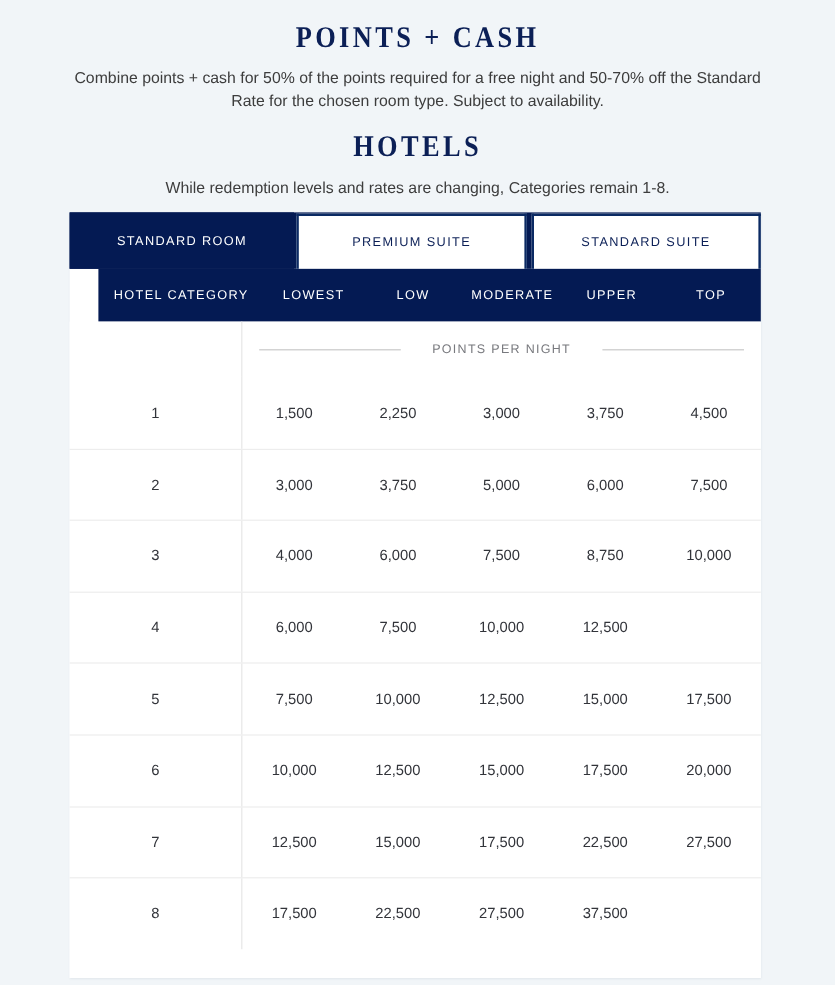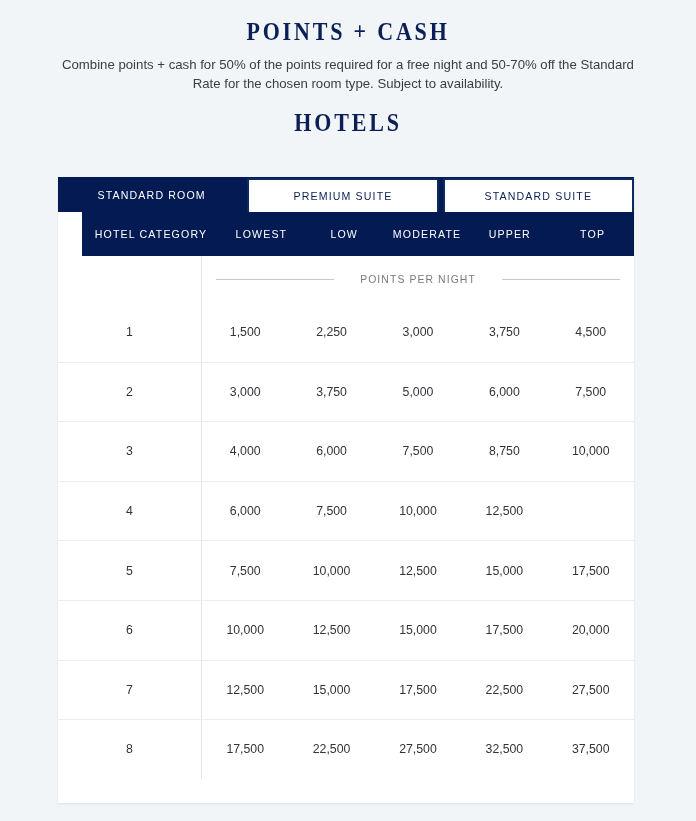--- a/index.html
+++ b/index.html
@@ -49,21 +49,21 @@
     top: 177px;
     width: 576px;
     background: #ffffff;
     box-shadow: 0 1px 2px rgba(40,60,90,0.10);
   }
 
   
   .tabs {
     display: flex;
     background: #041a53;
-    height: 35px;
+    height: 47px;
     padding: 0;
     align-items: stretch;
     justify-content: flex-end;
   }
   .tab {
     flex: 1 1 0;
     display: flex;
     align-items: center;
     justify-content: center;
     font-size: 10.6px;
@@ -157,20 +157,21 @@
 <body>
 
 <div class="page">
 
   <h1 class="section-title" id="title-points-cash">POINTS + CASH</h1>
 
   <p class="section-sub">Combine points + cash for 50% of the points required for a free night and 50-70% off the Standard Rate for the chosen room type. Subject to availability.</p>
 
   <h2 class="section-title" id="title-hotels">HOTELS</h2>
 
+  <p class="section-sub" id="sub-hotels">While redemption levels and rates are changing, Categories remain 1-8.</p>
 
   <div class="card">
 
     <div class="tabs">
       <div class="tab active">
         <span>STANDARD ROOM</span>
       </div>
       <div class="tab inactive">
         <span>PREMIUM SUITE</span>
       </div>
@@ -253,21 +254,20 @@
             <div class="cell-val">15,000</div>
             <div class="cell-val">17,500</div>
             <div class="cell-val">22,500</div>
             <div class="cell-val">27,500</div>
           </div>
           <div class="row">
             <div class="cell-cat">8</div>
             <div class="cell-val">17,500</div>
             <div class="cell-val">22,500</div>
             <div class="cell-val">27,500</div>
-            <div class="cell-val">32,500</div>
             <div class="cell-val">37,500</div>
           </div>
         </div>
 
     </div>
 
     <div class="card-foot"></div>
   </div>
 </div>
 

